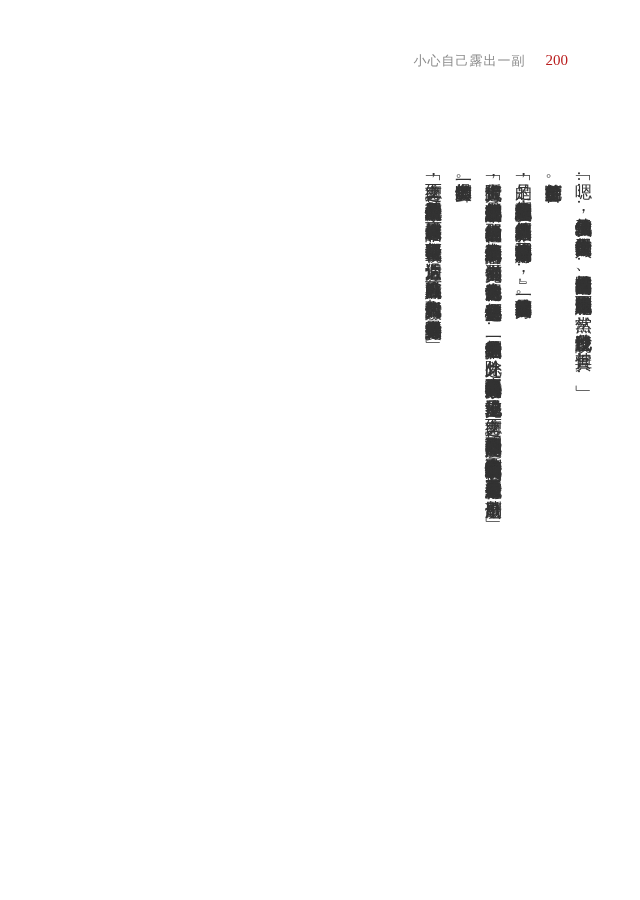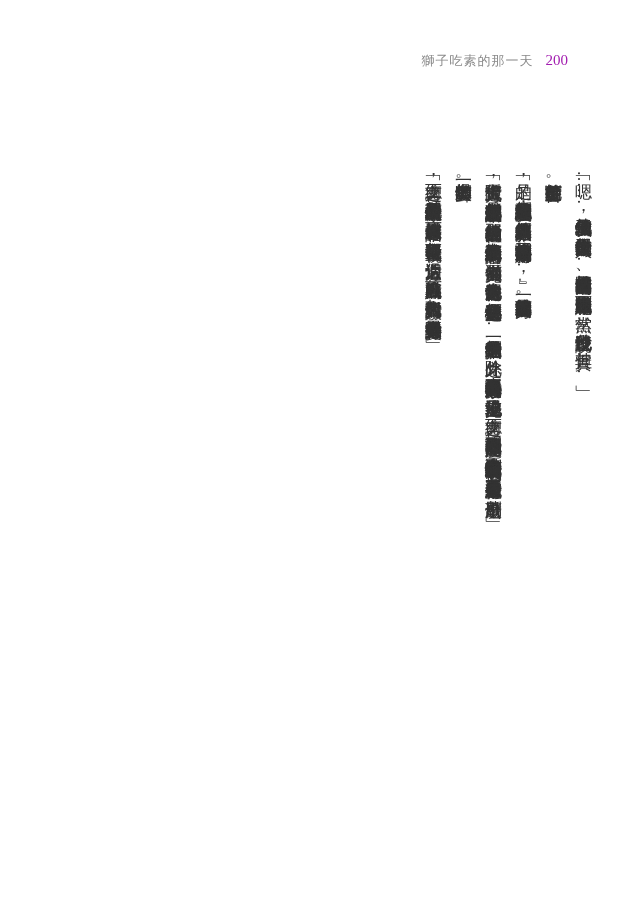--- a/index.html
+++ b/index.html
@@ -27,22 +27,23 @@
     align-items: baseline;
     gap: 12px;
   }
   .running-title {
     font-size: 13px;
     letter-spacing: 1px;
     color: #8a8a8a;
   }
   .page-number {
     font-size: 15px;
-    color: #a21caf;
+    color: #b91c1c;
     font-family: "Liberation Serif", "DejaVu Serif", serif;
+    margin-left: 8px;
   }
   .text-body {
     position: absolute;
     top: 136px;
     right: 42px;
     height: 706px;
     writing-mode: vertical-rl;
     text-orientation: mixed;
     font-size: 17px;
     line-height: 30px;
@@ -55,21 +56,21 @@
     text-indent: 2em;
     text-align: start;
   }
 </style>
 </head>
 <body>
 
 <div class="page">
 
   <header class="page-header">
-    <span class="running-title">獅子吃素的那一天</span>
+    <span class="running-title">小心自己露出一副</span>
     <span class="page-number">200</span>
   </header>
 
   <main class="text-body">
     <p>「嗯……他總是低估我的工作價值，覺得這份工作只能帶來微薄的收入……就好像這只是我閒來無事打發時間的消遣、只是剛好可以幫他賺點零用錢來花花！當然，我什麼也沒跟他說，但其實……」</p>
     <p>蘿蔓笑著打斷她的發言。</p>
     <p>「是的，我們試著想像妳會想用什麼話來反駁他：第一個經典的答話範本像是『派迪，當你一再嘲笑我的小家庭企業賺到微薄薪水的同時……』，接著妳一針見血地用描述事實的方法開頭。</p>
     <p>「但實際上這種方式，是把所有妳想對他說的話都像倒垃圾般丟出來。那些被扔進垃圾桶裡的描述，有妳積怨已久的情緒和消化不了的內心話，兩者都充滿責備，這個方法也會將他推得遠遠的！我們必須小心避免這種情況發生……我們缺乏的僅僅只是一些話術技巧！除此之外，也要小心提醒自己不要向對方表現出潑婦罵街的形象，或是沒完沒了地抱怨。總而言之，提醒自己別表現出那些不受歡迎的態度，小心自己露出一副『看老娘如何慢慢敲碎你那顆脆弱玻璃心』的樣子，更不需要老是『結屎臉』來對付他。千萬別這麼做。」</p>
     <p>參加者們爆出一陣笑聲。</p>
     <p>「總而言之，與其丟給他一堆沒什麼用的負面情緒垃圾，妳可以考慮使用第二個答話範本：『我覺得很受傷而且不被重視』。透過這個方法，妳可以表達『自己』的觀點，來取代指責『對方』的錯誤，畢竟後者很容易讓對方變得更激動。」</p>

